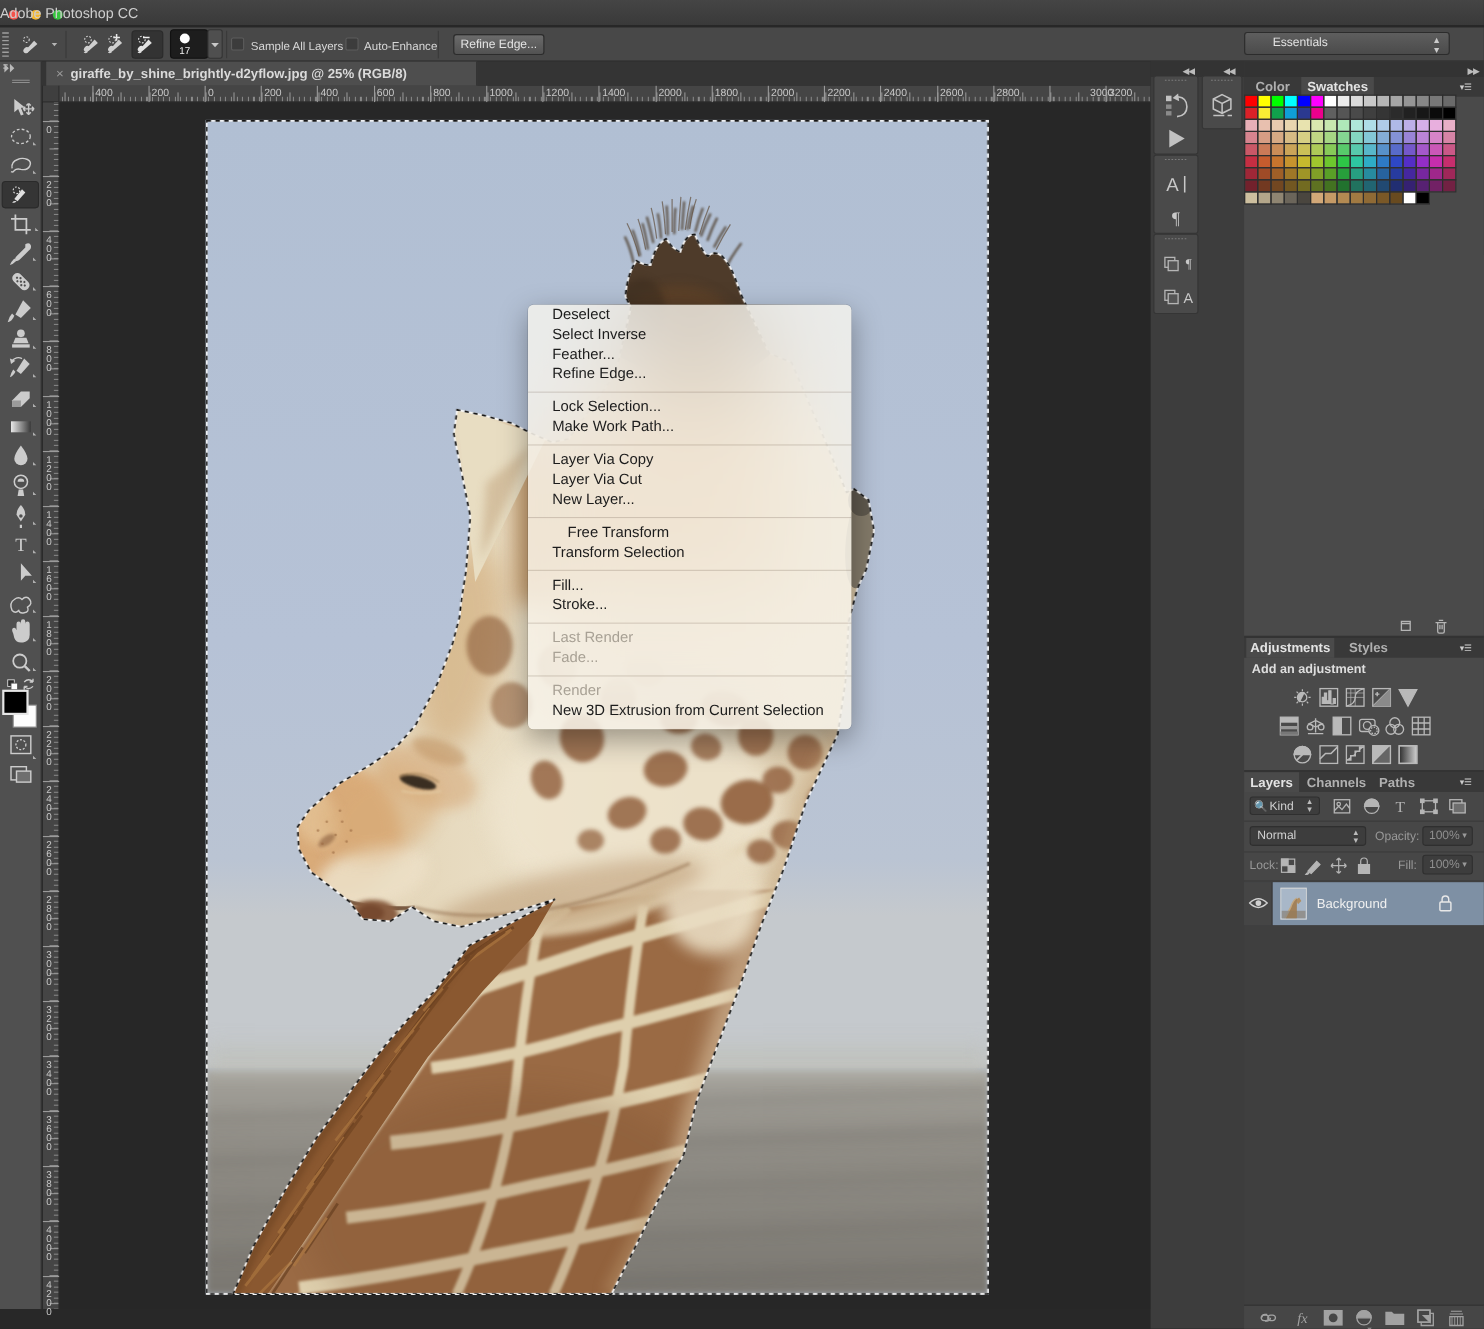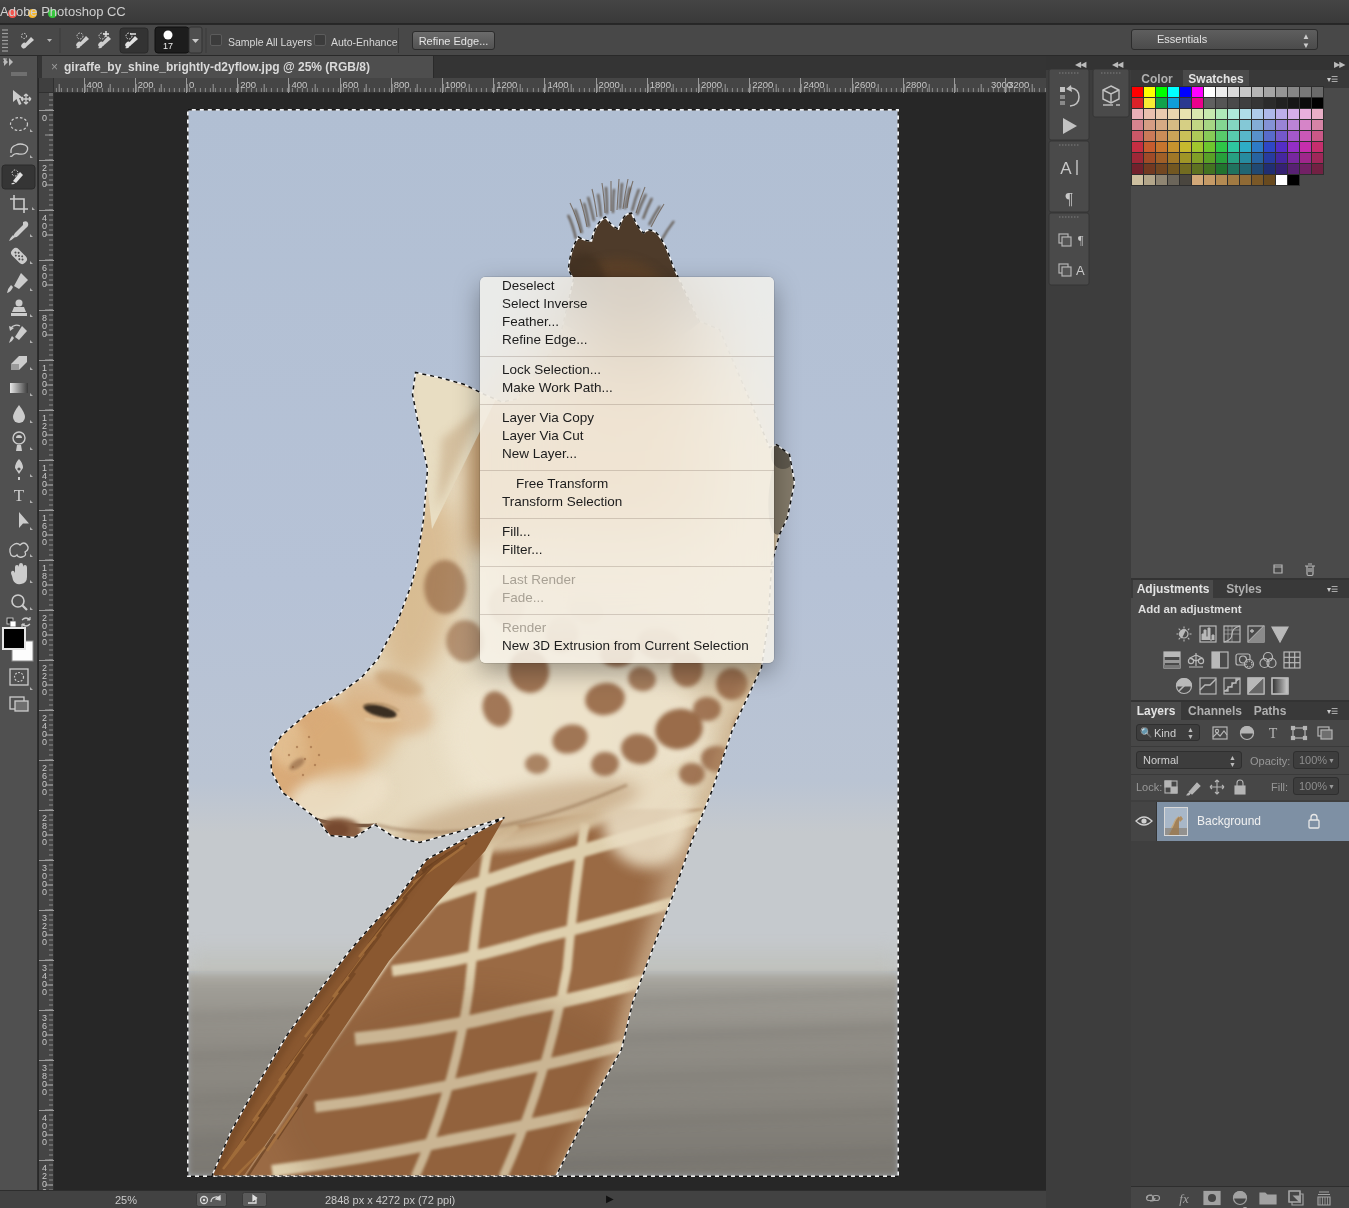--- a/index.html
+++ b/index.html
@@ -953,54 +953,39 @@
               <line x1="-4" y1="-1" x2="-4" y2="7" stroke-width="0.8"></line>
               <line x1="-1.5" y1="-1" x2="-1.5" y2="7" stroke-width="0.8"></line>
               <line x1="1" y1="-1" x2="1" y2="7" stroke-width="0.8"></line>
               <line x1="3.5" y1="-1" x2="3.5" y2="7" stroke-width="0.8"></line>
             </g>
       </g>
     </svg>
   </div>
 </div>
 
-<div class="abs" style="left:0;top:1190px;width:1046px;height:18px;background:#424242;border-top:1px solid #2d2d2d">
-  <span class="abs" style="left:115px;top:3px;font-size:11px;color:#c9c9c9">25%</span>
-  <svg class="abs" style="left:196px;top:1px" width="75" height="16" viewBox="0 0 75 16">
-    <rect x="0.5" y="0.5" width="30" height="14" rx="2" fill="#5a5a5a" stroke="#3a3a3a"></rect>
-    <circle cx="8" cy="8" r="3.5" fill="none" stroke="#d8d8d8" stroke-width="1.3"></circle>
-        <circle cx="8" cy="8" r="1.2" fill="#d8d8d8"></circle>
-    <path d="M15 10 a5 5 0 0 1 9 -3 M24 4 l0 4 -4 -1z" fill="none" stroke="#d8d8d8" stroke-width="1.2"></path>
-        <path d="M24 4 l0.5 3.5 -3.5 -0.8z" fill="#d8d8d8"></path>
-    <rect x="46.5" y="0.5" width="24" height="14" rx="2" fill="#5a5a5a" stroke="#3a3a3a"></rect>
-    <path d="M52 11 l8 0 0 -5 M57 3.5 l3.5 2.5 -3.5 2.5z" fill="none" stroke="#e0e0e0" stroke-width="1.3"></path>
-        <path d="M57 3.2 l4 2.8 -4 2.8z" fill="#e0e0e0"></path>
-  </svg>
-  <span class="abs" style="left:325px;top:3px;font-size:11px;color:#c9c9c9">2848 px x 4272 px (72 ppi)</span>
-  <span class="abs" style="left:606px;top:2px;font-size:10px;color:#111">▶</span>
-</div>
 
 <div class="abs" style="left:480px;top:277px;width:294px;height:386px;background:rgba(250,247,240,0.78);backdrop-filter:blur(40px) saturate(1.05);border-radius:5px;box-shadow:0 9px 26px rgba(0,0,0,0.35),0 0 0 0.5px rgba(0,0,0,0.18);font-size:13.5px;color:#1c1c1c;padding-top:1px">
   <div style="height:18px;padding-left:22px">Deselect</div>
   <div style="height:18px;padding-left:22px">Select Inverse</div>
   <div style="height:18px;padding-left:22px">Feather...</div>
   <div style="height:18px;padding-left:22px">Refine Edge...</div>
   <div style="height:1px;background:rgba(90,75,60,0.22);margin:5.5px 0"></div>
   <div style="height:18px;padding-left:22px">Lock Selection...</div>
   <div style="height:18px;padding-left:22px">Make Work Path...</div>
   <div style="height:1px;background:rgba(90,75,60,0.22);margin:5.5px 0"></div>
   <div style="height:18px;padding-left:22px">Layer Via Copy</div>
   <div style="height:18px;padding-left:22px">Layer Via Cut</div>
   <div style="height:18px;padding-left:22px">New Layer...</div>
   <div style="height:1px;background:rgba(90,75,60,0.22);margin:5.5px 0"></div>
   <div style="height:18px;padding-left:36px">Free Transform</div>
   <div style="height:18px;padding-left:22px">Transform Selection</div>
   <div style="height:1px;background:rgba(90,75,60,0.22);margin:5.5px 0"></div>
   <div style="height:18px;padding-left:22px">Fill...</div>
-  <div style="height:18px;padding-left:22px">Filter...</div>
+  <div style="height:18px;padding-left:22px">Stroke...</div>
   <div style="height:1px;background:rgba(90,75,60,0.22);margin:5.5px 0"></div>
   <div style="height:18px;padding-left:22px;color:#a8a195">Last Render</div>
   <div style="height:18px;padding-left:22px;color:#a8a195">Fade...</div>
   <div style="height:1px;background:rgba(90,75,60,0.22);margin:5.5px 0"></div>
   <div style="height:18px;padding-left:22px;color:#a8a195">Render</div>
   <div style="height:18px;padding-left:22px">New 3D Extrusion from Current Selection</div>
 </div>
 
 </div>
 </body></html>

